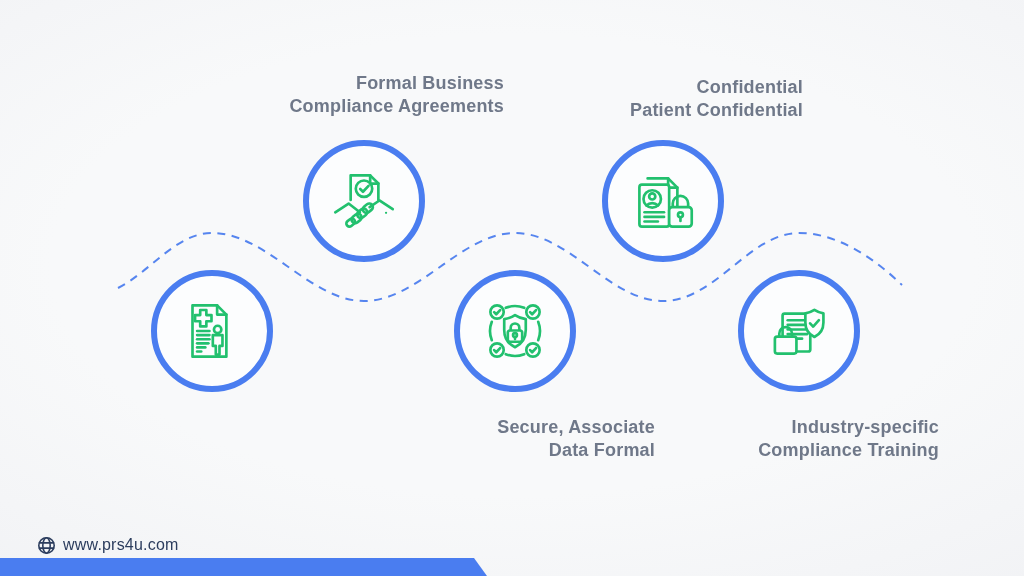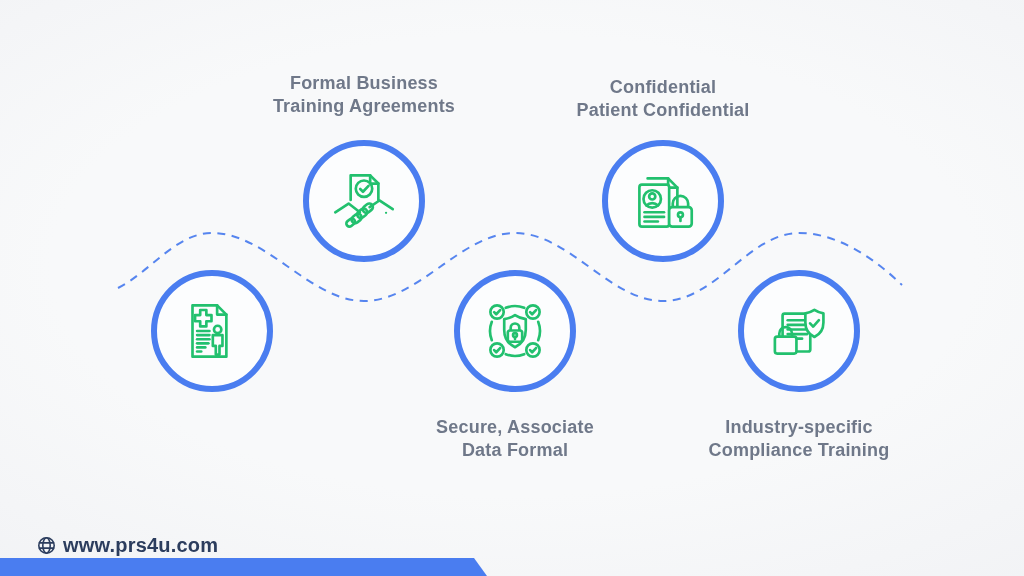--- a/index.html
+++ b/index.html
@@ -14,31 +14,31 @@
     overflow:hidden;
   }
   .wave-svg{position:absolute;left:0;top:0;width:1024px;height:576px;}
   .node{
     position:absolute;width:110px;height:110px;border-radius:50%;
     background:#fcfdfe;border:6px solid #4a7df0;
     display:flex;align-items:center;justify-content:center;
   }
   .node svg{display:block;}
   .label{
-    position:absolute;width:280px;text-align:center;
+    position:absolute;width:280px;text-align:right;
     color:#6f7889;font-size:18px;font-weight:600;line-height:23px;
     letter-spacing:.2px;
   }
   .label span{display:block;}
   .footer-site{
     position:absolute;left:37px;top:534px;height:22px;
     display:flex;align-items:center;gap:7px;
   }
   .footer-site .site-text{
-    color:#2c3d5e;font-size:20px;font-weight:700;letter-spacing:.2px;
+    color:#2c3d5e;font-size:16px;font-weight:400;letter-spacing:.2px;
   }
   .footer-bar{
     position:absolute;left:0;bottom:0;width:487px;height:18px;
     background:#4a7df0;
     clip-path:polygon(0 0, calc(100% - 13px) 0, 100% 100%, 0 100%);
   }
 </style>
 </head>
 <body>
 
@@ -49,21 +49,21 @@
              C150 272, 176 233, 212 233
              C267 233, 310 301, 364 301
              C419 301, 461 233, 515 233
              C569 233, 610 301, 663 301
              C716 301, 749 233, 799 233
              C839 233, 876 260, 902 285" fill="none" stroke="#4d7eee" stroke-width="2" stroke-dasharray="8 6.5" opacity="0.95"></path>
   </svg>
 
   <div class="label" style="left:224px;top:72px;">
     <span>Formal Business</span>
-    <span>Training Agreements</span>
+    <span>Compliance Agreements</span>
   </div>
   <div class="label" style="left:523px;top:76px;">
     <span>Confidential</span>
     <span>Patient Confidential</span>
   </div>
   <div class="label" style="left:72px;top:416px;">
   </div>
   <div class="label" style="left:375px;top:416px;">
     <span>Secure, Associate</span>
     <span>Data Formal</span>

